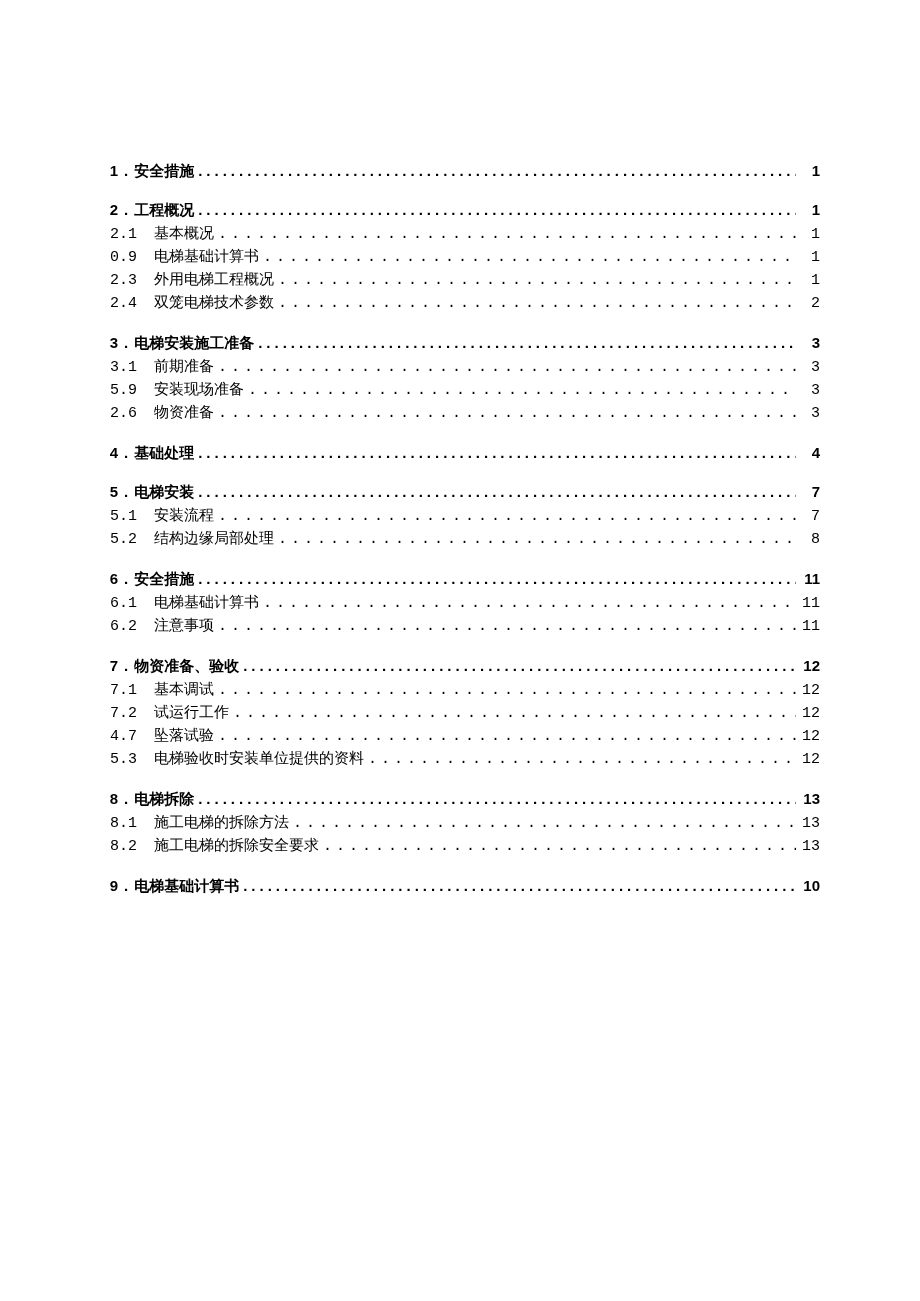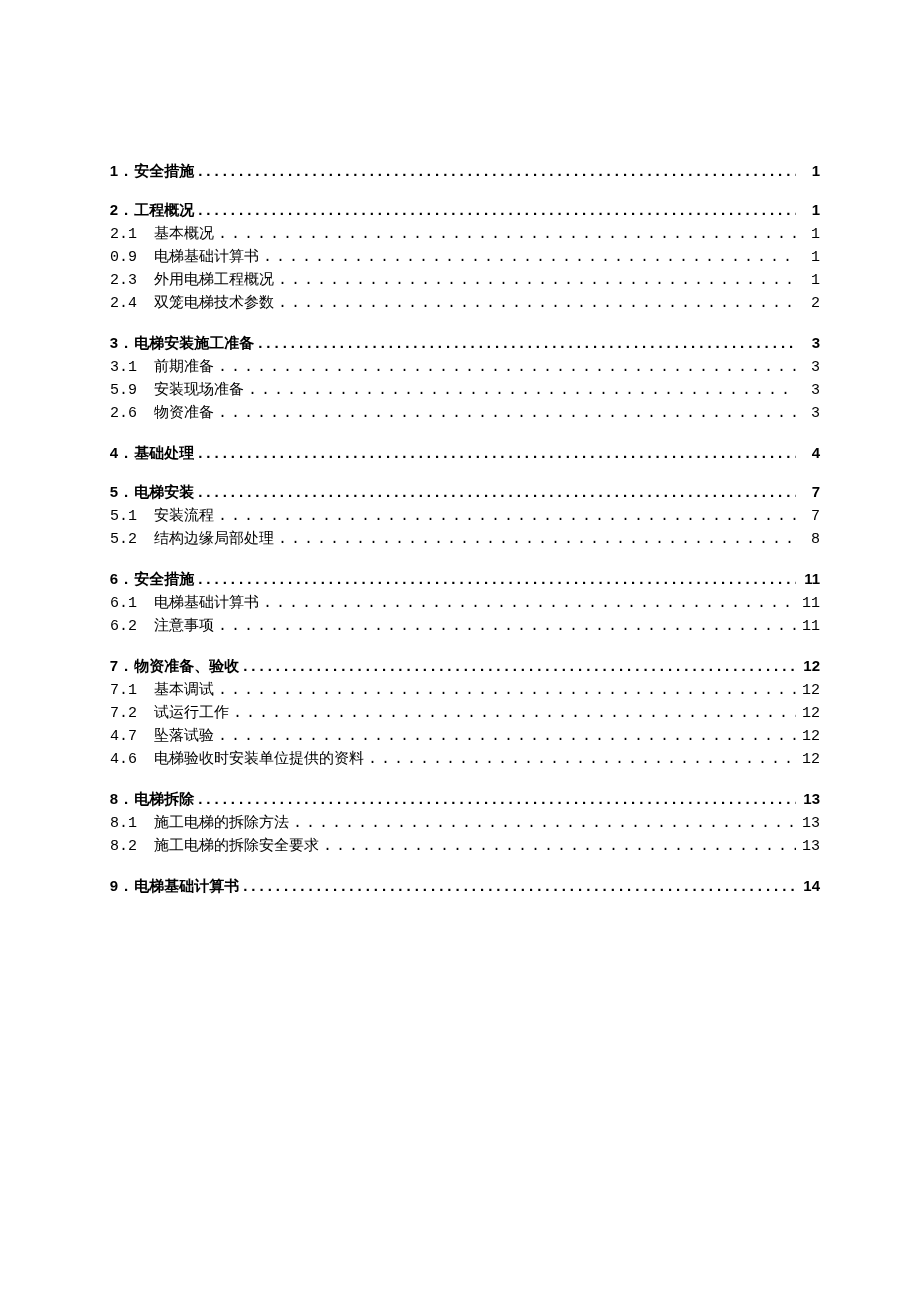--- a/index.html
+++ b/index.html
@@ -223,21 +223,21 @@
           <span class="page-col">12</span>
         </div>
         <div class="toc-sub-row">
           <span class="sub-num">4.7</span>
           <span class="sub-gap"></span>
           <span class="title-col">坠落试验</span>
           <span class="leader"></span>
           <span class="page-col">12</span>
         </div>
         <div class="toc-sub-row">
-          <span class="sub-num">4.6</span>
+          <span class="sub-num">5.3</span>
           <span class="sub-gap"></span>
           <span class="title-col">电梯验收时安装单位提供的资料</span>
           <span class="leader"></span>
           <span class="page-col">12</span>
         </div>
       </div>
       <div class="toc-row">
         <span class="num-col">8</span>
         <span class="dot-after-num">.</span>
         <span class="title-col">电梯拆除</span>
@@ -258,16 +258,16 @@
           <span class="title-col">施工电梯的拆除安全要求</span>
           <span class="leader"></span>
           <span class="page-col">13</span>
         </div>
       </div>
       <div class="toc-row">
         <span class="num-col">9</span>
         <span class="dot-after-num">.</span>
         <span class="title-col">电梯基础计算书</span>
         <span class="leader"></span>
-        <span class="page-col">14</span>
+        <span class="page-col">10</span>
       </div>
     </div>
 </div>
 
 </body></html>

